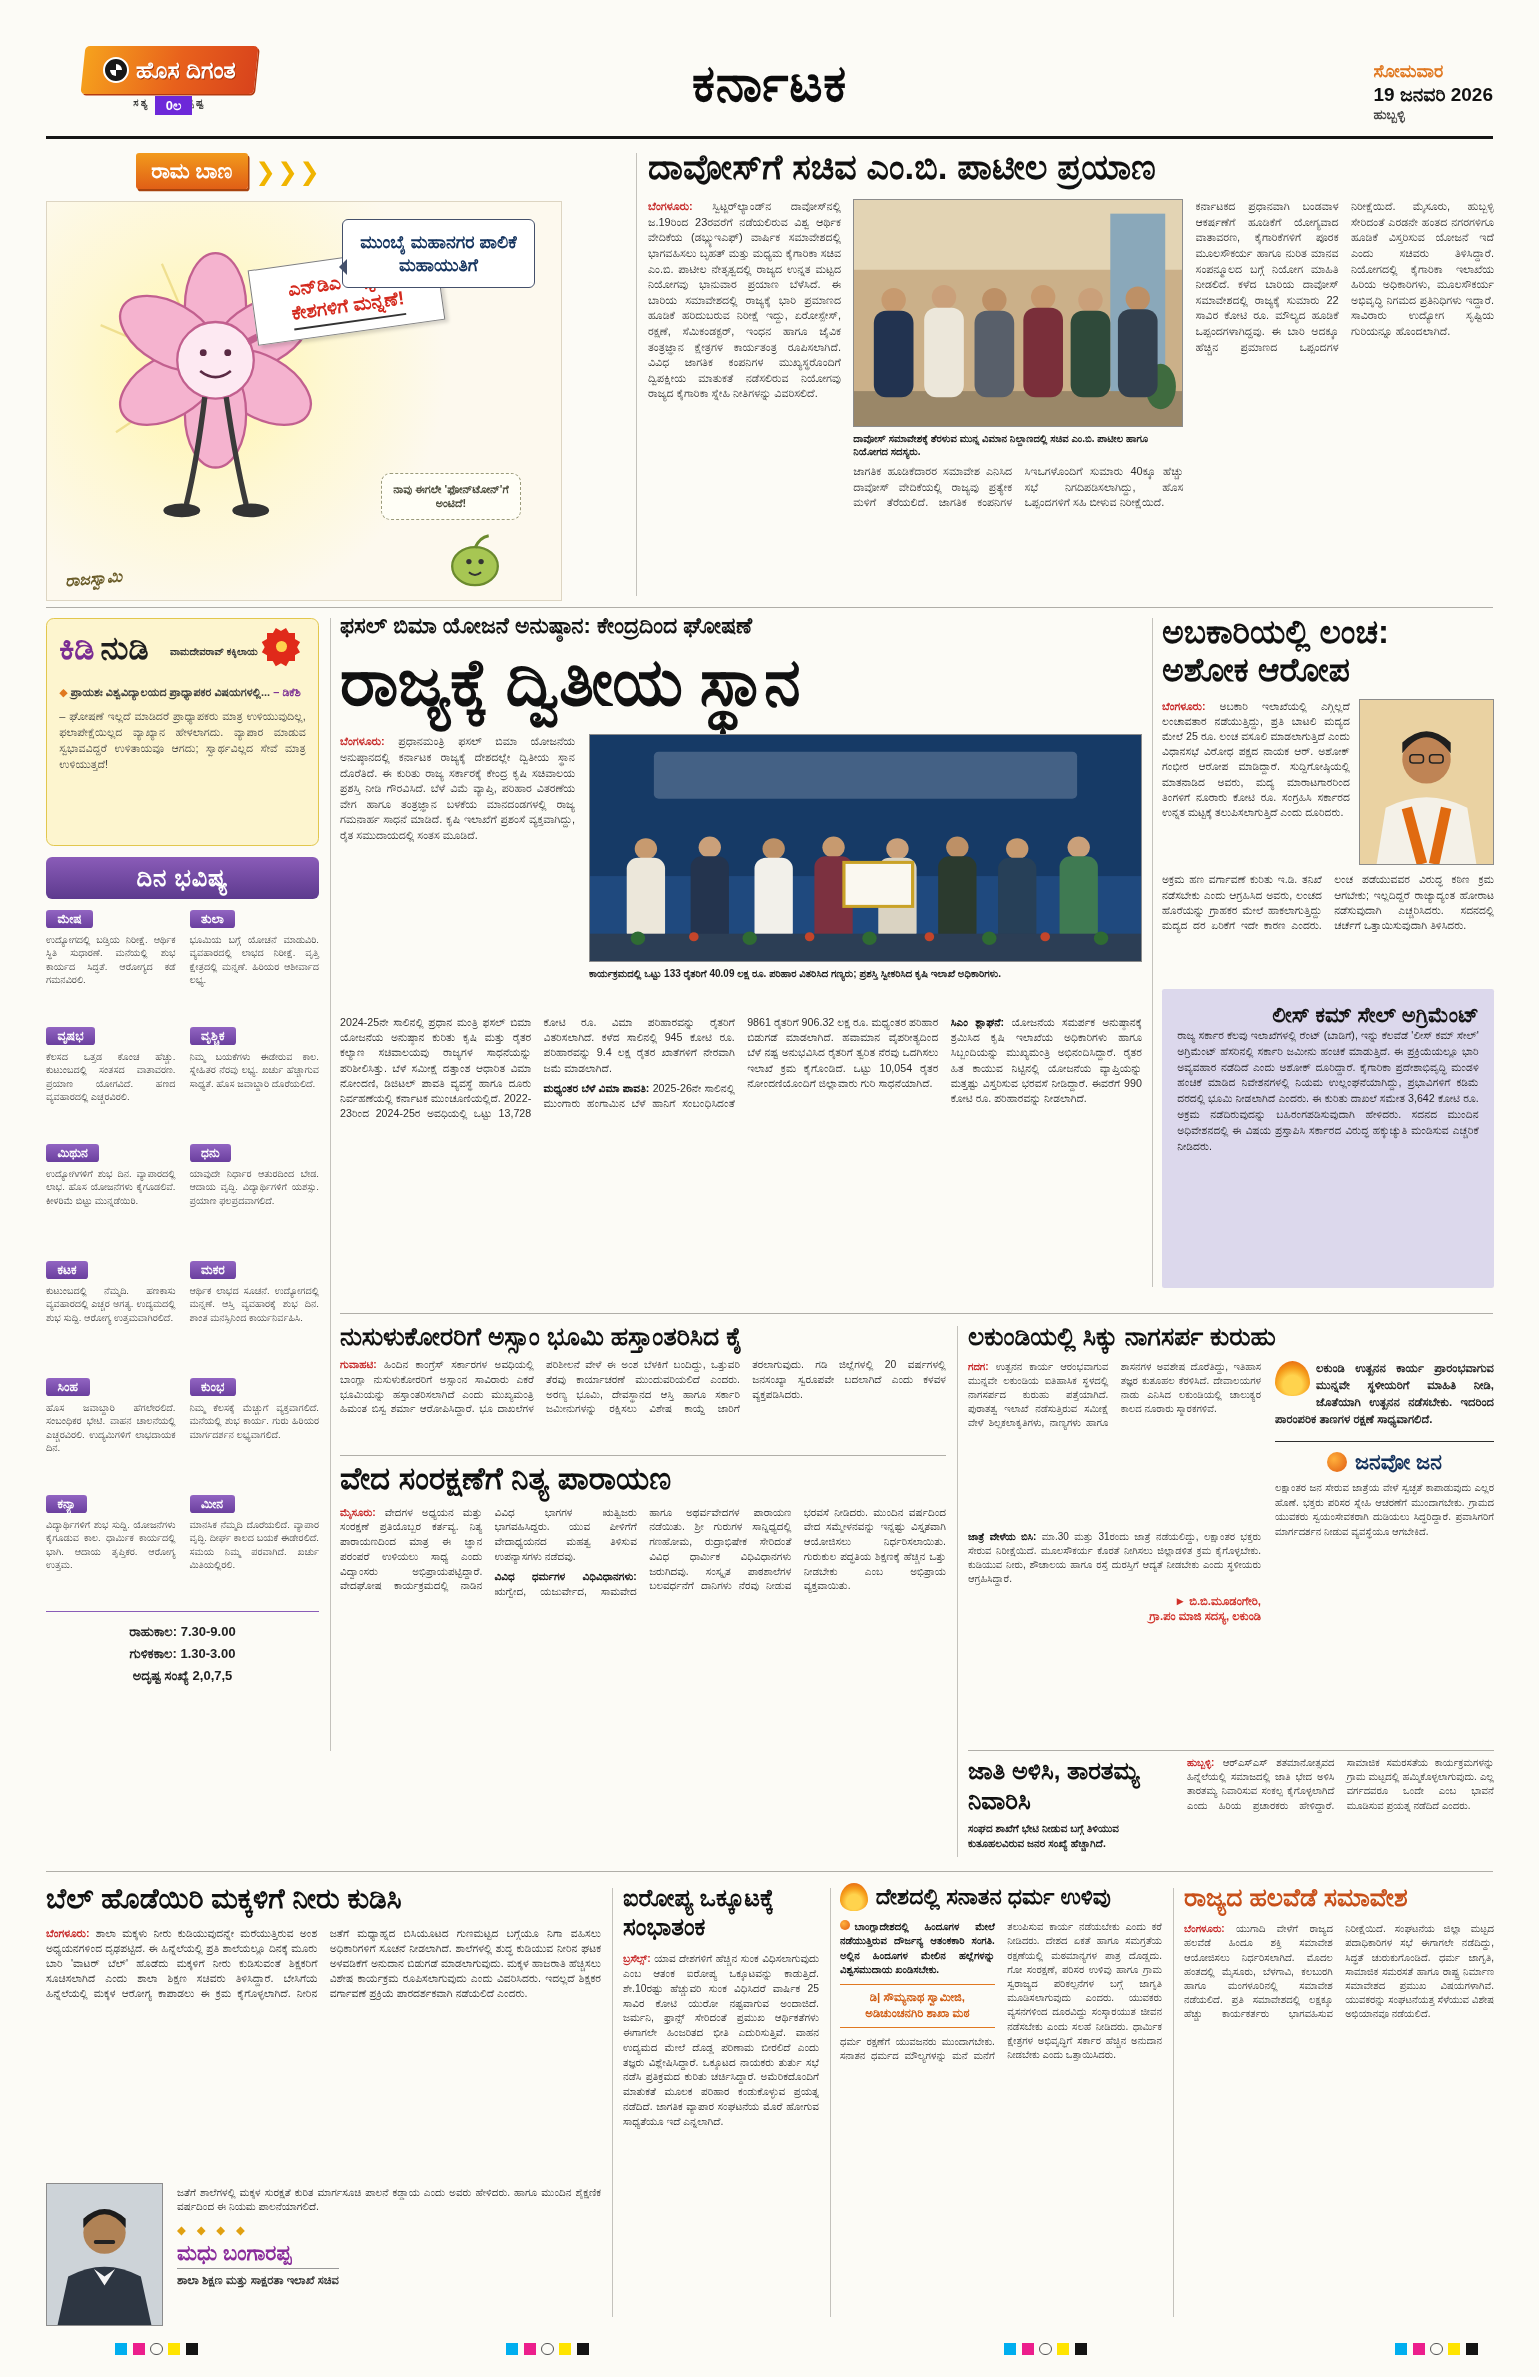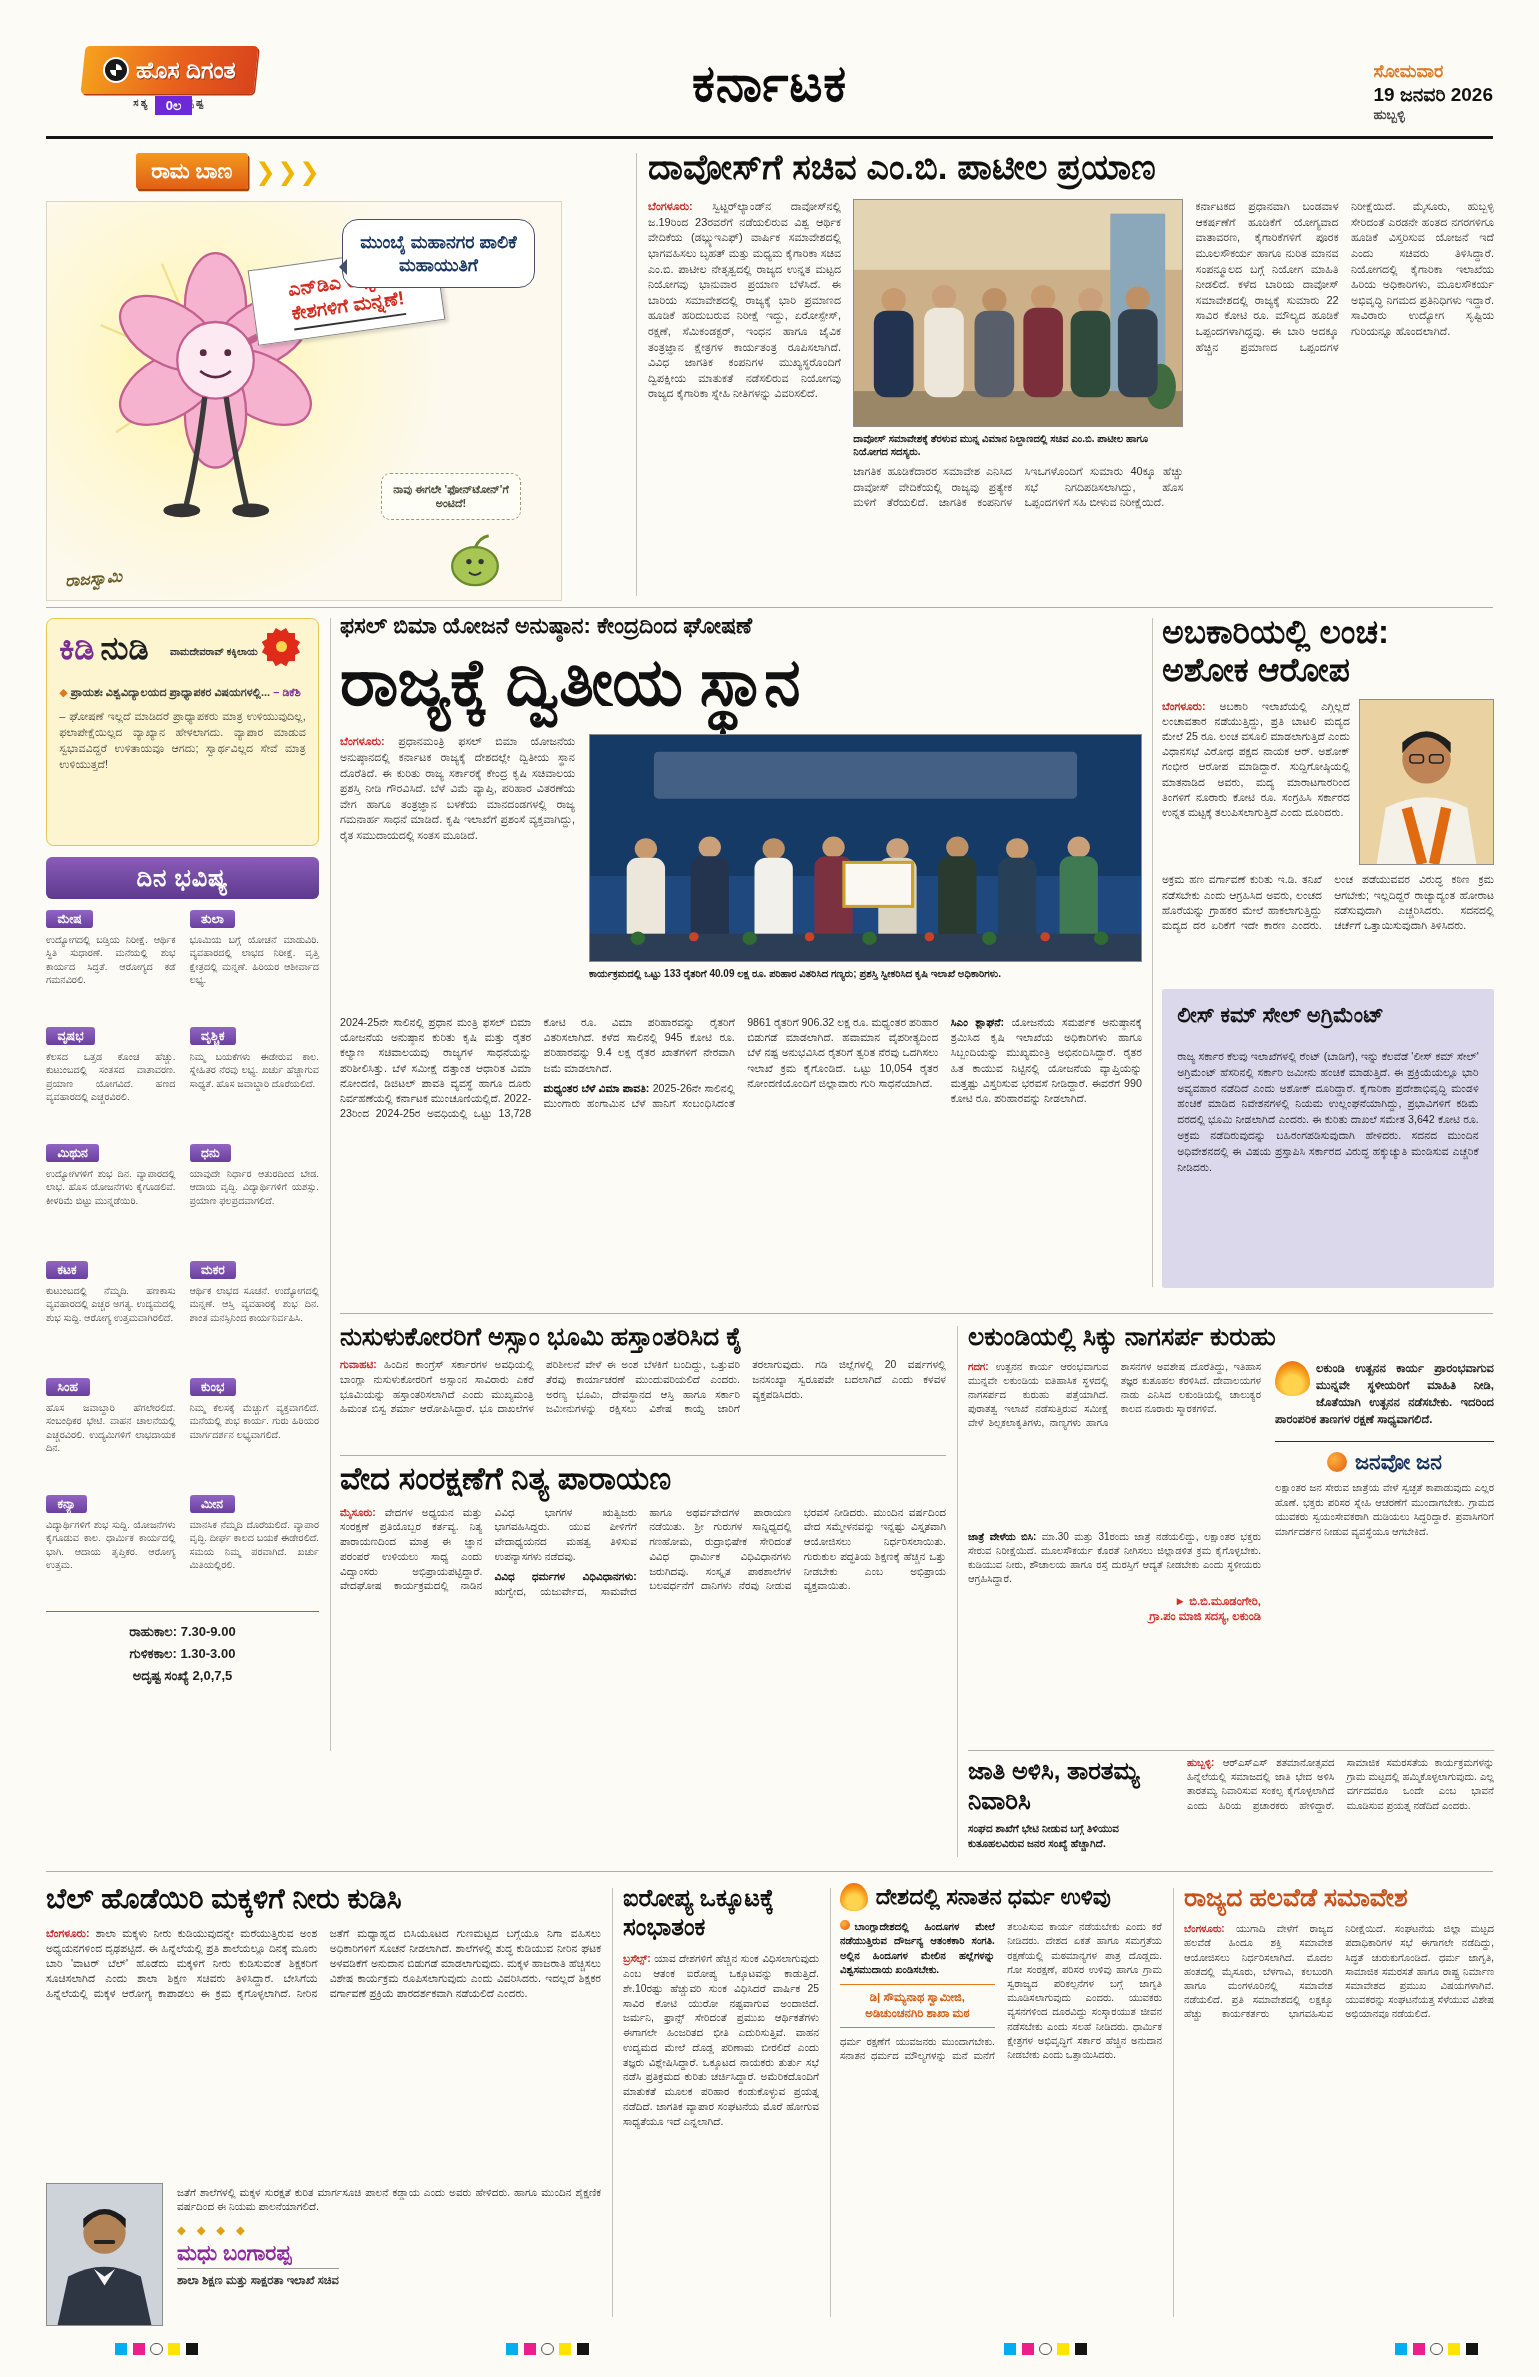--- a/index.html
+++ b/index.html
@@ -38,21 +38,21 @@
 
 #blk-cartoon{left:46px;top:150px;width:516px;height:451px}
 .rb-label{position:absolute;left:90px;top:3.1px;display:flex;align-items:center;gap:7.7px;z-index:2}
 .rb-box{background:linear-gradient(#f29a1c,#e05f16);color:#fff;font-size:21px;font-weight:800;padding:6.1px 15.3px;border-radius:3.1px;box-shadow:1.5px 2.3px 0 #a8430e}
 .rb-arrows{color:#f0b400;font-size:24.5px;font-weight:900;letter-spacing:1.5px}
 .cartoon-canvas{position:absolute;left:0;top:51px;right:0;bottom:0;border:0.8px solid #ddd5c2;background:radial-gradient(circle at 30% 42%,#fff6bd 0 61px,rgba(255,246,189,.55) 130px,rgba(253,250,240,0) 245px),#fdf9ee}
 .cartoon-flower{position:absolute;left:23px;top:31px;width:291px;height:322px}
 .cartoon-sign{position:absolute;left:205px;top:55px;width:189px;padding:12.3px 7.7px 9.2px;background:#fff;border:1.5px solid #7e7e7e;transform:rotate(-8deg);text-align:center;box-shadow:3.1px 3.1px 3.8px rgba(0,0,0,.15)}
 .cartoon-sign .l1{color:#d42a1e;font-weight:800;font-size:19px;line-height:1.25}
 .cartoon-sign .l2{color:#d42a1e;font-weight:800;font-size:19px;line-height:1.25;border-bottom:2.3px solid #333;display:inline-block;padding-bottom:3.1px}
-.cartoon-bubble{position:absolute;right:26px;top:17px;width:193px;background:#fff;border:1.5px solid #44506b;border-radius:16px;padding:10.7px 9.2px;font-weight:800;font-size:17.6px;text-align:center;color:#14335e;line-height:1.3}
+.cartoon-bubble{position:absolute;right:26px;top:17px;width:193px;background:#fff;border:1.5px solid #44506b;border-radius:6px;padding:10.7px 9.2px;font-weight:800;font-size:17.6px;text-align:center;color:#14335e;line-height:1.3}
 .cartoon-bubble::after{content:"";position:absolute;left:-12.3px;top:58%;border:8.4px solid transparent;border-right-color:#44506b}
 .cartoon-aside{position:absolute;right:40px;bottom:80px;width:140px;border:1.5px dashed #9a9a7a;border-radius:9.2px;background:#fffef6;padding:7.7px;font-size:11px;font-weight:bold;color:#4a4a3a;text-align:center;line-height:1.35}
 .cartoon-green{position:absolute;right:49px;bottom:10.7px;width:74px;height:67px}
 .cartoon-sig{position:absolute;left:18.4px;bottom:12.3px;font-style:italic;font-size:16px;color:#6b5d2a;transform:rotate(-5deg);font-weight:bold}
 
 #blk-davos{left:648px;top:147px;width:846px;height:454px}
 .hl-davos{font-size:35px;padding-bottom:6.1px}
 .davos-grid{display:grid;grid-template-columns:193px 330px 1fr;gap:12.3px;margin-top:6.1px;height:388px}
 .davos-colA{height:388px}
 .photo-davos{height:228px}
@@ -91,21 +91,21 @@
 .main-body{margin-top:10.7px;height:247px;font-size:10.7px}
 
 #blk-abkari{left:1162px;top:613px;width:332px;height:366px}
 .hl-abkari{font-size:33px;line-height:1.16}
 .abkari-row{display:grid;grid-template-columns:1fr 135px;gap:9.2px;margin-top:9.2px}
 .abkari-row .body-text{height:166px;font-size:10.7px}
 .photo-ashok{height:166px}
 .abkari-rest{margin-top:7.7px;height:98px;font-size:10.7px}
 
 #blk-lease{left:1162px;top:989px;width:332px;height:299px;background:#dcd8ec;padding:14px 15.3px;border-radius:2.3px}
-.lease-title{font-size:21px;font-weight:800;text-align:left;margin-bottom:22px;color:#141414}
+.lease-title{font-size:21px;font-weight:800;text-align:right;margin-bottom:1px;color:#141414}
 .lease-body{font-size:10.7px;line-height:1.48;text-align:justify;color:#242424;height:230px;overflow:hidden}
 
 #blk-assam{left:340px;top:1322px;width:606px;height:127px}
 .hl-assam{font-size:25px}
 .assam-body{margin-top:7.7px;height:84px;font-size:10.4px}
 
 #blk-veda{left:340px;top:1461px;width:606px;height:290px}
 .hl-veda{font-size:31px}
 .veda-body{margin-top:9.2px;height:230px;font-size:10.4px}
 

